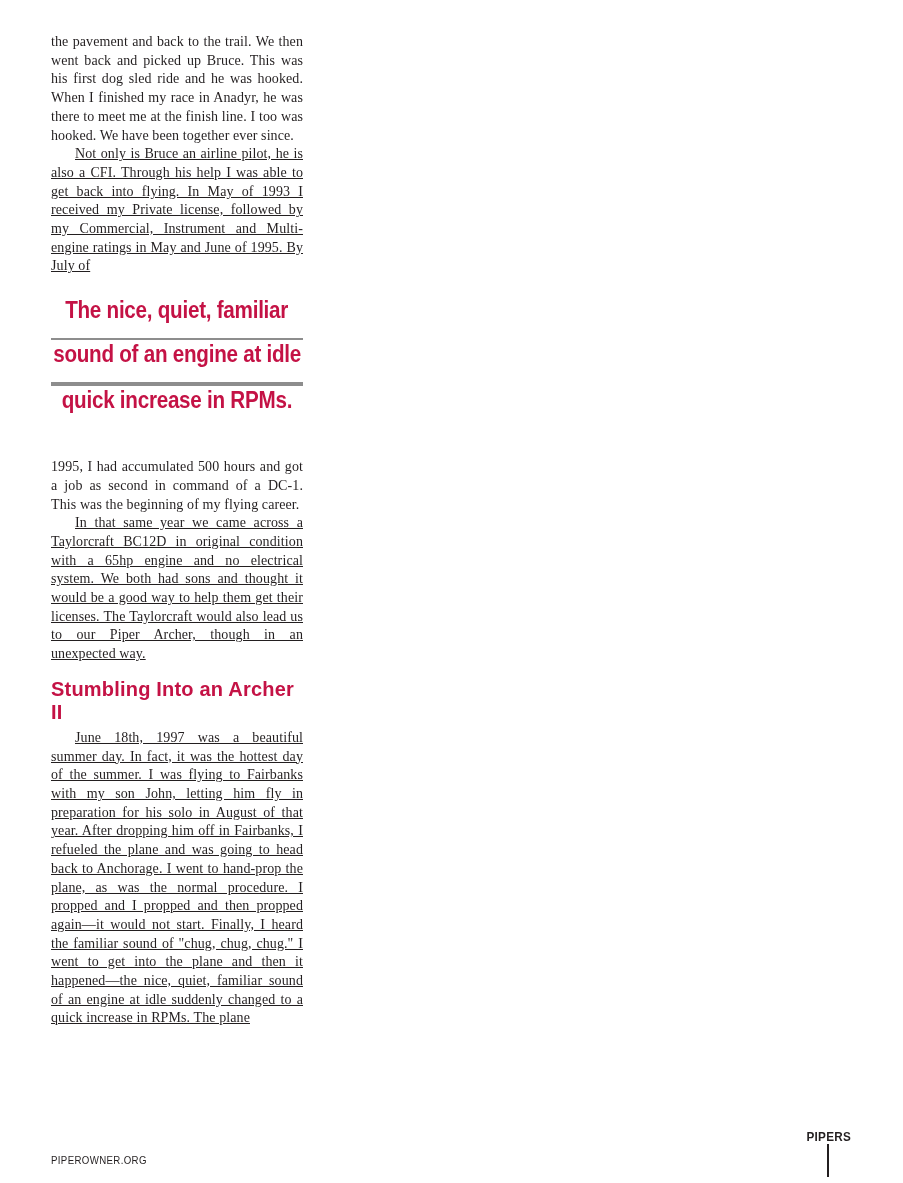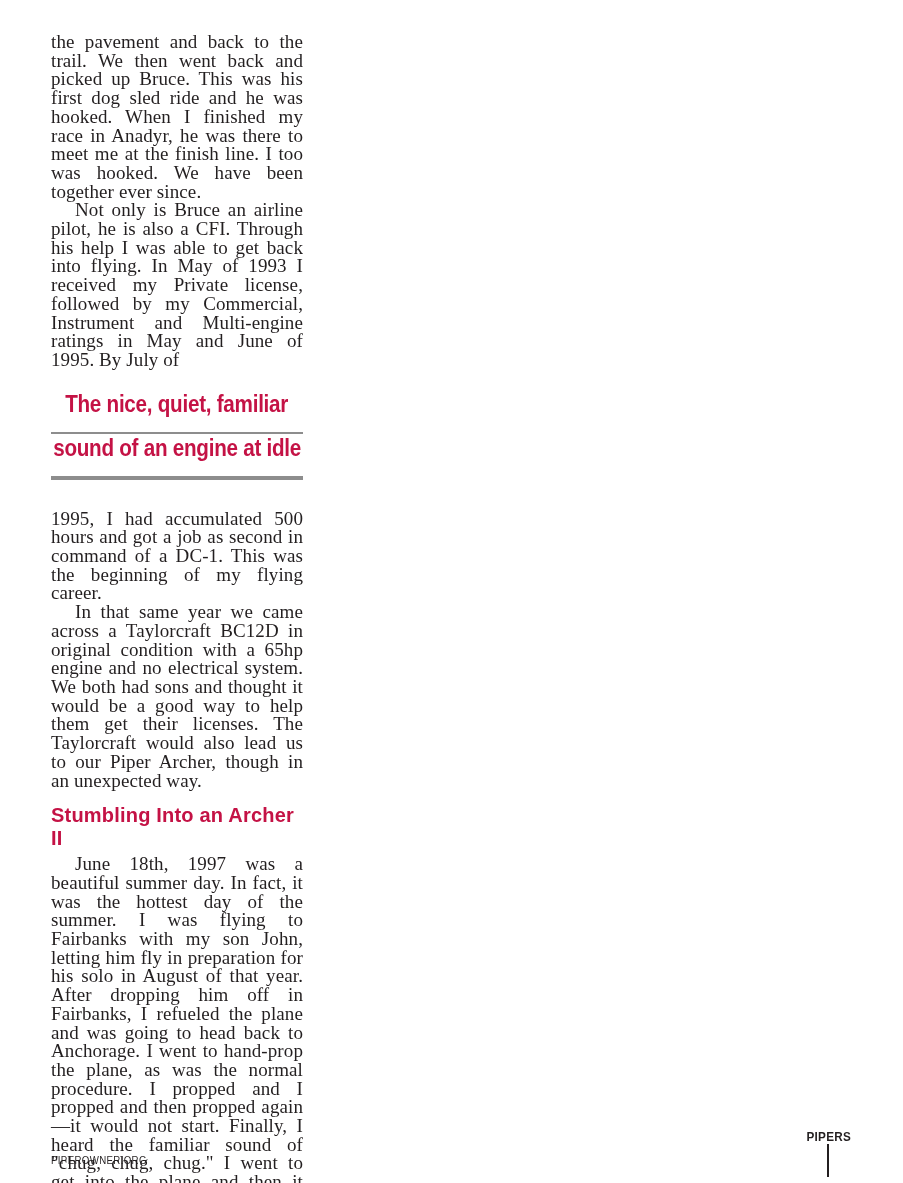--- a/index.html
+++ b/index.html
@@ -14,26 +14,26 @@
 
   
   .text-column {
     position: absolute;
     left: 51px; top: 33px;
     width: 252px;
     color: #231f20;
   }
   .text-column p {
     margin: 0;
-    font-size: 19px;
+    font-size: 14px;
     line-height: 18.7px;
     text-align: justify;
     letter-spacing: 0.1px;
   }
-  .text-column p.indent { text-indent: 24px; }
+  .text-column p.indent { text-indent: 24px; text-decoration: underline; }
 
   
   .pull-quote {
     margin: 20px 0 30px 0;
   }
   .quote-line {
     height: 42px;
     display: flex;
     justify-content: center;
   }
@@ -114,20 +114,23 @@
     <div class="pull-quote">
       <div class="quote-line">
         <span>The nice, quiet, familiar</span>
       </div>
       <div class="quote-divider"></div>
       <div class="quote-line">
         <span>sound of an engine at idle</span>
       </div>
       <div class="quote-divider"></div>
       <div class="quote-divider"></div>
+      <div class="quote-line">
+        <span>quick increase in RPMs.</span>
+      </div>
     </div>
 
     <p>1995, I had accumulated 500 hours and got a job as second in command of a DC-1. This was the beginning of my flying career.</p>
 
     <p class="indent">In that same year we came across a Taylorcraft BC12D in original condition with a 65hp engine and no electrical system. We both had sons and thought it would be a good way to help them get their licenses. The Taylorcraft would also lead us to our Piper Archer, though in an unexpected way.</p>
 
     <h2 class="section-heading">Stumbling Into an Archer II</h2>
 
     <p class="indent">June 18th, 1997 was a beautiful summer day. In fact, it was the hottest day of the summer. I was flying to Fairbanks with my son John, letting him fly in preparation for his solo in August of that year. After dropping him off in Fairbanks, I refueled the plane and was going to head back to Anchorage. I went to hand-prop the plane, as was the normal procedure. I propped and I propped and then propped again—it would not start. Finally, I heard the familiar sound of "chug, chug, chug." I went to get into the plane and then it happened—the nice, quiet, familiar sound of an engine at idle suddenly changed to a quick increase in RPMs. The plane</p>
 

